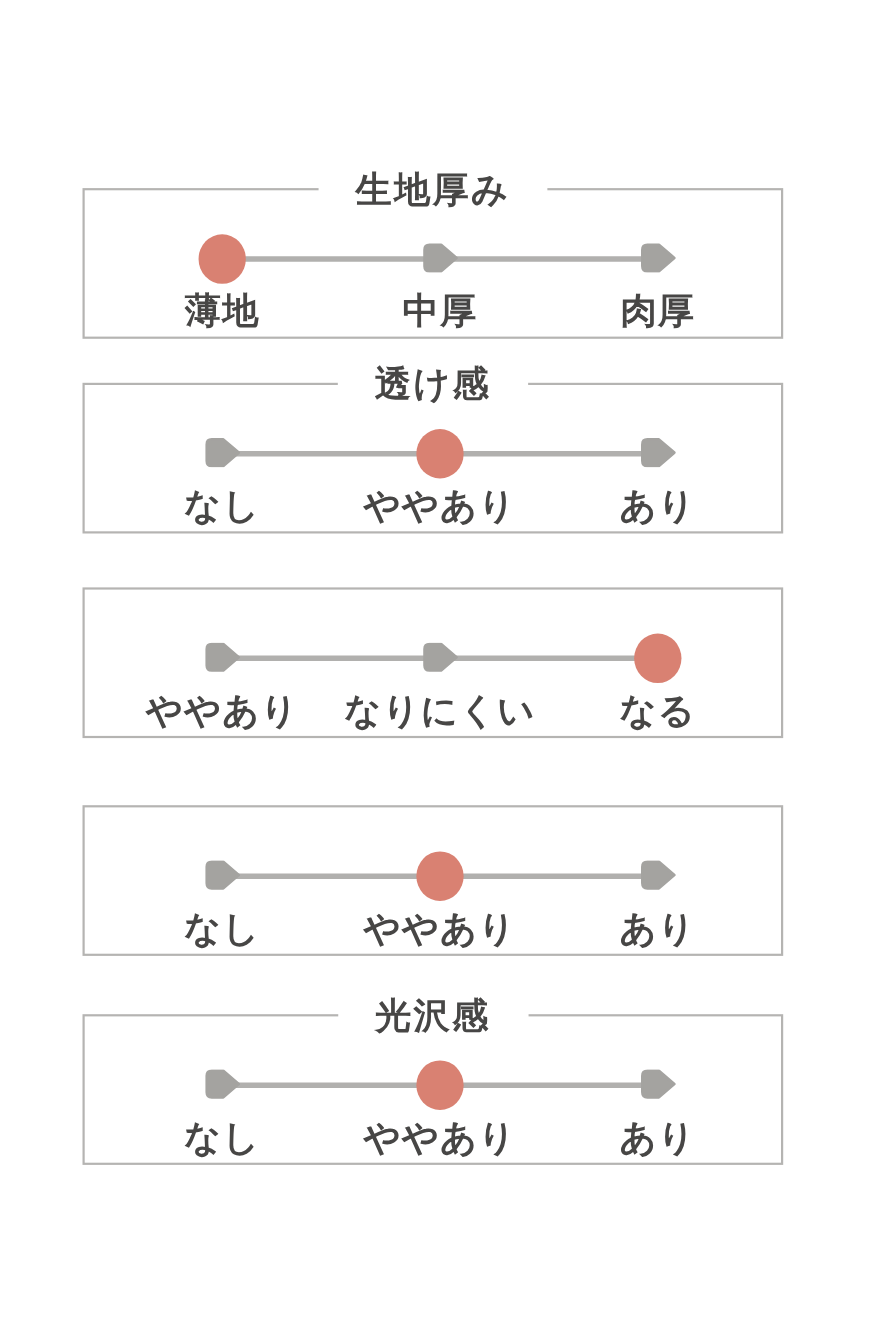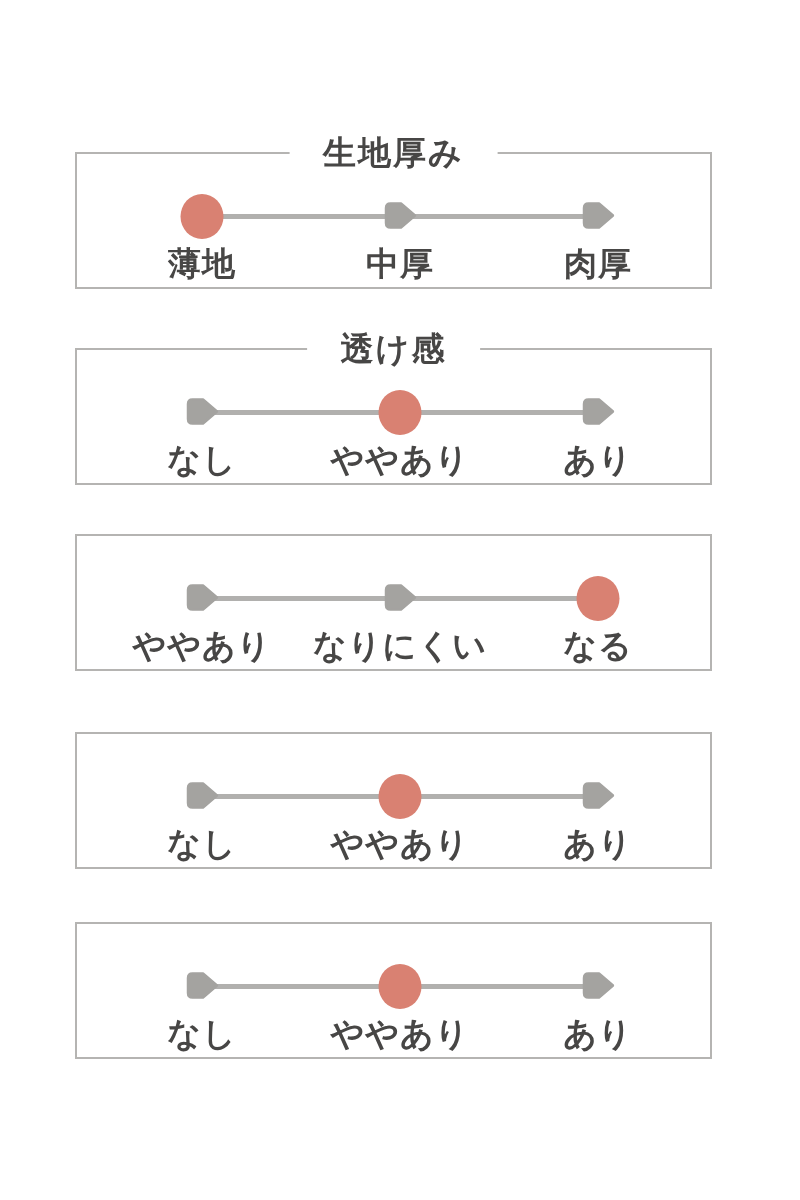--- a/index.html
+++ b/index.html
@@ -84,21 +84,21 @@
   }
 
   .pos-0 { left: 125px; }
   .pos-1 { left: 323px; }
   .pos-2 { left: 521px; }
 </style>
 </head>
 <body>
 
 <div id="app">
-  <section class="panel" style="top: 152px; text-align: right;">
+  <section class="panel" style="top: 171px; text-align: right;">
     <h2 class="panel-title">生地厚み</h2>
     <div class="scale">
       <div class="track"></div>
     <div class="opt-marker pos-0 dot-wrap">
           <div class="dot"></div>
         </div>
         <div class="opt-label pos-0">薄地</div>
         <div class="opt-marker pos-1 tag-wrap"><svg viewBox="0 0 33 27" width="33" height="27">
             <path d="M7 1.5 H17.5 L31.5 13.5 L17.5 25.5 H7 Q2.5 25.5 2.5 21 V6 Q2.5 1.5 7 1.5 Z" fill="var(--inactive)" stroke="var(--inactive)" stroke-width="2.5" stroke-linejoin="round"></path>
           </svg></div>
@@ -159,20 +159,21 @@
         </div>
         <div class="opt-label pos-1">ややあり</div>
         <div class="opt-marker pos-2 tag-wrap"><svg viewBox="0 0 33 27" width="33" height="27">
             <path d="M7 1.5 H17.5 L31.5 13.5 L17.5 25.5 H7 Q2.5 25.5 2.5 21 V6 Q2.5 1.5 7 1.5 Z" fill="var(--inactive)" stroke="var(--inactive)" stroke-width="2.5" stroke-linejoin="round"></path>
           </svg></div>
         <div class="opt-label pos-2">あり</div>
       </div>
   </section>
 
   <section class="panel" style="top: 922px;">
+    <h2 class="panel-title">光沢感</h2>
     <div class="scale">
       <div class="track"></div>
     <div class="opt-marker pos-0 tag-wrap"><svg viewBox="0 0 33 27" width="33" height="27">
             <path d="M7 1.5 H17.5 L31.5 13.5 L17.5 25.5 H7 Q2.5 25.5 2.5 21 V6 Q2.5 1.5 7 1.5 Z" fill="var(--inactive)" stroke="var(--inactive)" stroke-width="2.5" stroke-linejoin="round"></path>
           </svg></div>
         <div class="opt-label pos-0">なし</div>
         <div class="opt-marker pos-1 dot-wrap">
           <div class="dot"></div>
         </div>
         <div class="opt-label pos-1">ややあり</div>

